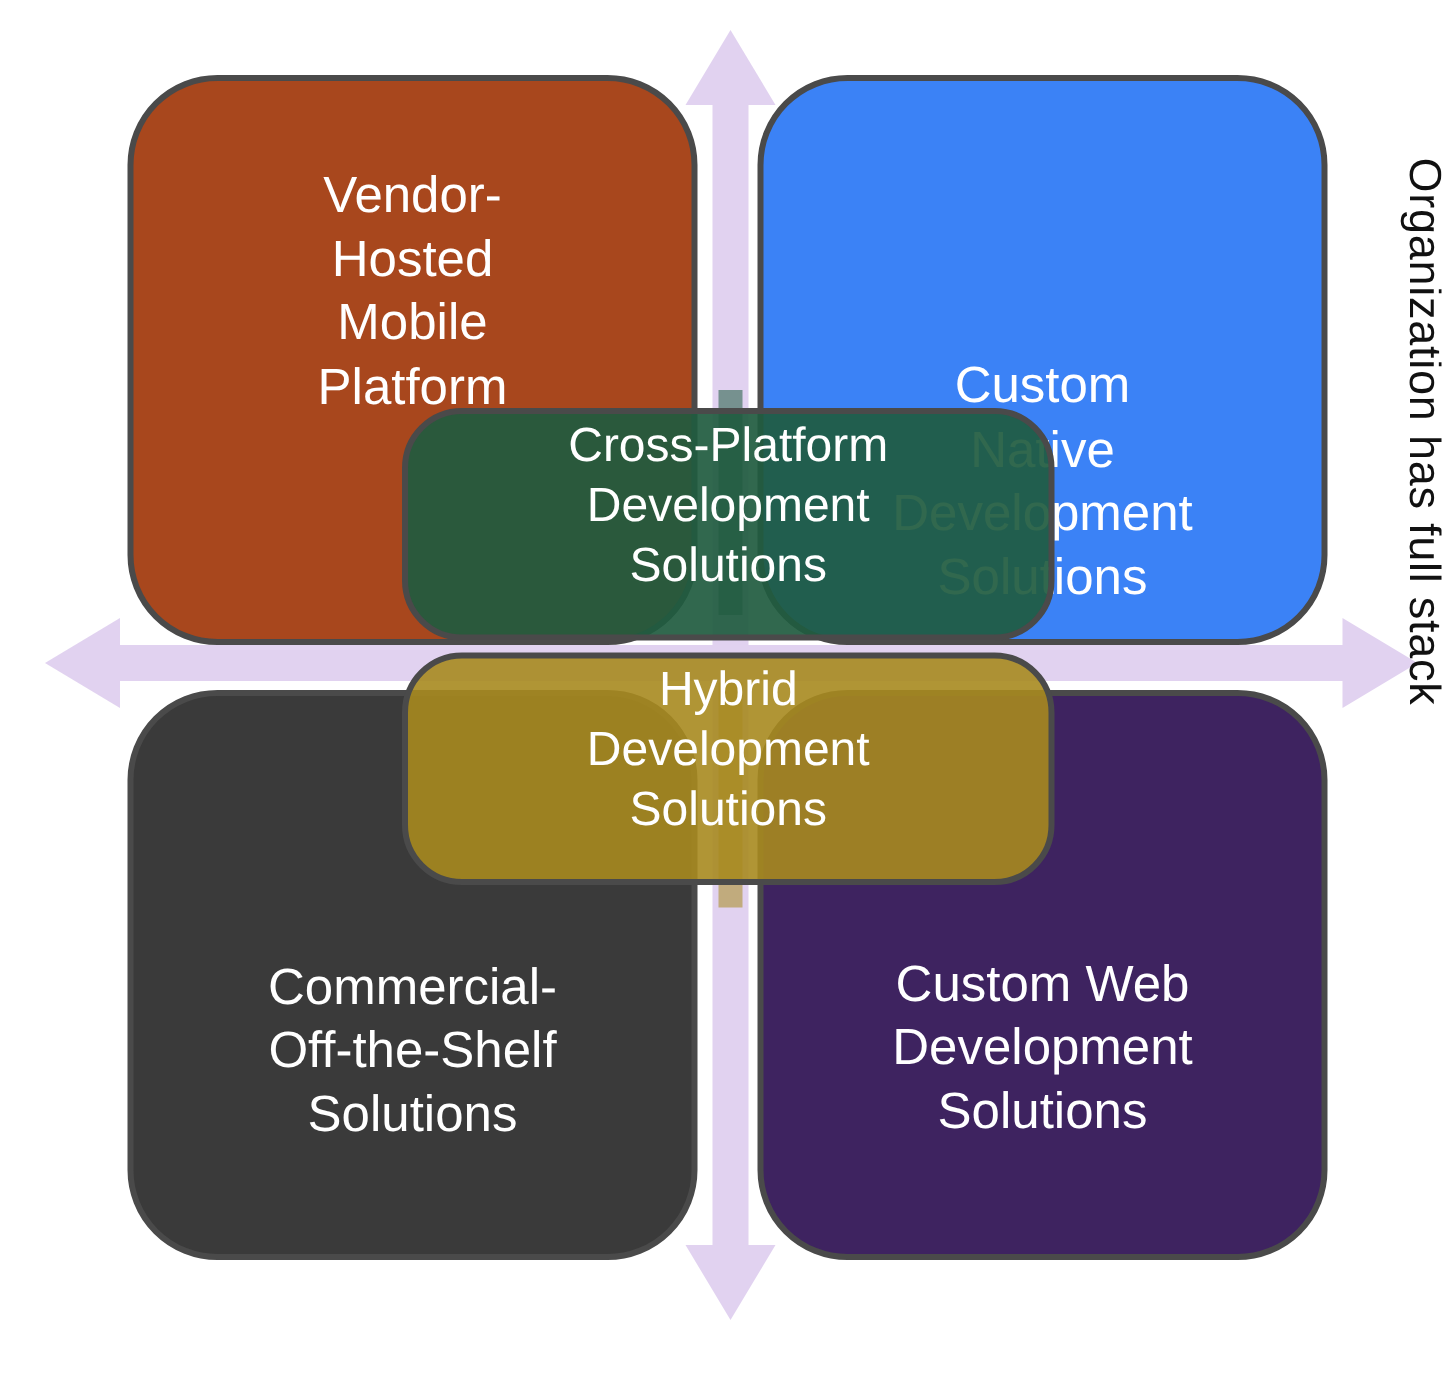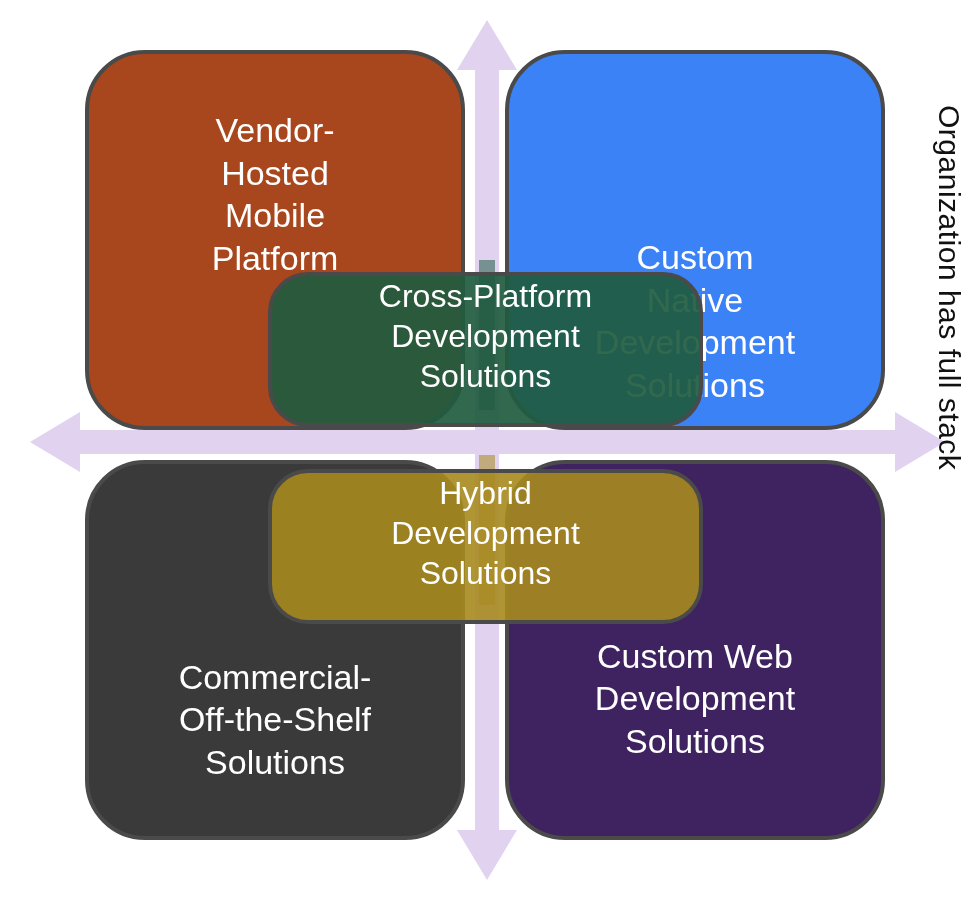--- a/index.html
+++ b/index.html
@@ -17,27 +17,27 @@
 
 
 .sliver{position:absolute}
 .sliver.a{left:479px;top:260px;width:16px;height:150px;background:#1f5b3f;opacity:.55}
 .sliver.b{left:479px;top:455px;width:16px;height:150px;background:#a78a1f;opacity:.55}
 
 
 .quad{position:absolute;width:380px;height:380px;border:4px solid #4a4a4a;border-radius:60px;display:flex;align-items:center;justify-content:center;text-align:center;color:#fff;font-size:34px;line-height:1.25;padding:20px;box-sizing:border-box}
 .quad.tl{left:85px;top:50px;background:#a8471d;align-items:flex-start;padding-top:55px}
 .quad.tr{left:505px;top:50px;background:#3b82f6;align-items:flex-end;padding-top:55px}
-.quad.bl{left:85px;top:460px;background:#3a3a3a;align-items:flex-end;padding-bottom:53px}
+.quad.bl{left:85px;top:460px;background:#3a3a3a;align-items:flex-end;padding-bottom:72px}
 .quad.br{left:505px;top:460px;background:#3e2360;align-items:flex-end;padding-bottom:74px}
 
 
 .pill{position:absolute;left:268px;width:435px;height:155px;border:4px solid #4a4a4a;border-radius:40px;display:flex;justify-content:center;text-align:center;color:#fff;font-size:32px;line-height:1.25;box-sizing:border-box}
 .pill.top{top:272px;background:rgba(31,91,63,.92)}
-.pill.bot{top:469px;background:rgba(167,138,31,.9)}
+.pill.bot{top:435px;background:rgba(167,138,31,.9)}
 
 
 .side{position:absolute;font-size:30px;color:#111;font-weight:500}
 .side.right{right:-5px;top:105px;writing-mode:vertical-rl;white-space:nowrap;letter-spacing:.5px}
 </style>
 </head>
 <body>
 
 <div class="stage">
 

